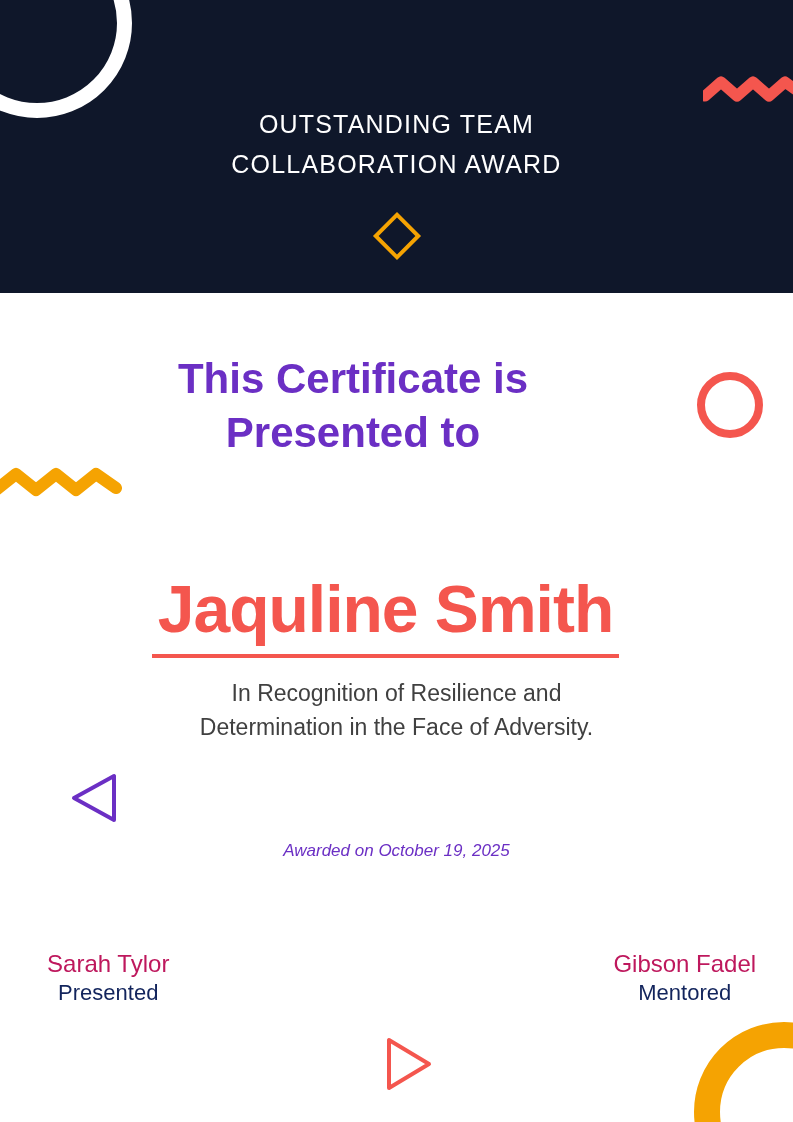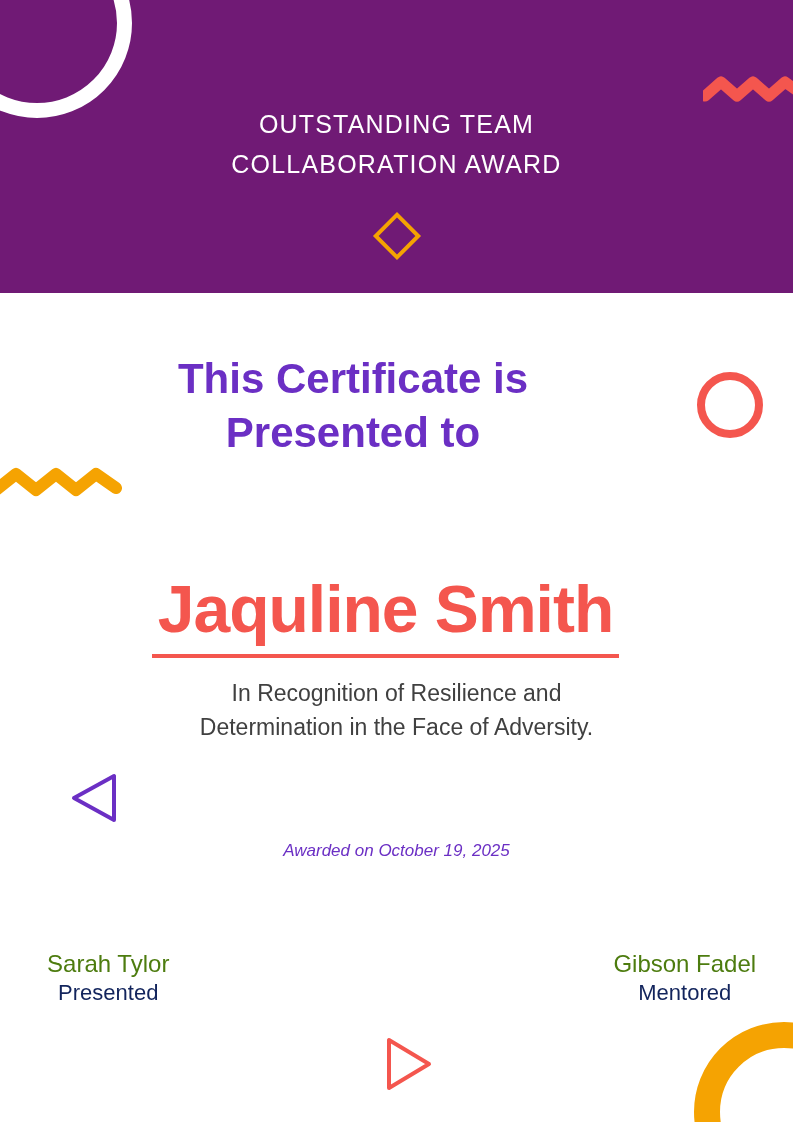--- a/index.html
+++ b/index.html
@@ -24,21 +24,21 @@
     overflow: hidden;
   }
 
   
   .header-band {
     position: absolute;
     left: 0;
     top: 0;
     width: 793px;
     height: 293px;
-    background: #701a75;
+    background: #0f172a;
     overflow: hidden;
   }
 
   .header-title {
     position: absolute;
     left: 0;
     top: 104px;
     width: 793px;
     text-align: center;
     color: #ffffff;
@@ -172,21 +172,21 @@
     width: 793px;
     display: flex;
   }
   .sig-block {
     width: 50%;
     text-align: center;
   }
   .sig-block.left { padding-right: 180px; }
   .sig-block.right { padding-left: 180px; }
   .sig-name {
-    color: #4d7c0f;
+    color: #be185d;
     font-size: 24px;
     line-height: 32px;
   }
   .sig-role {
     color: #12245c;
     font-size: 22px;
     line-height: 26px;
   }
 
   .triangle-red {

